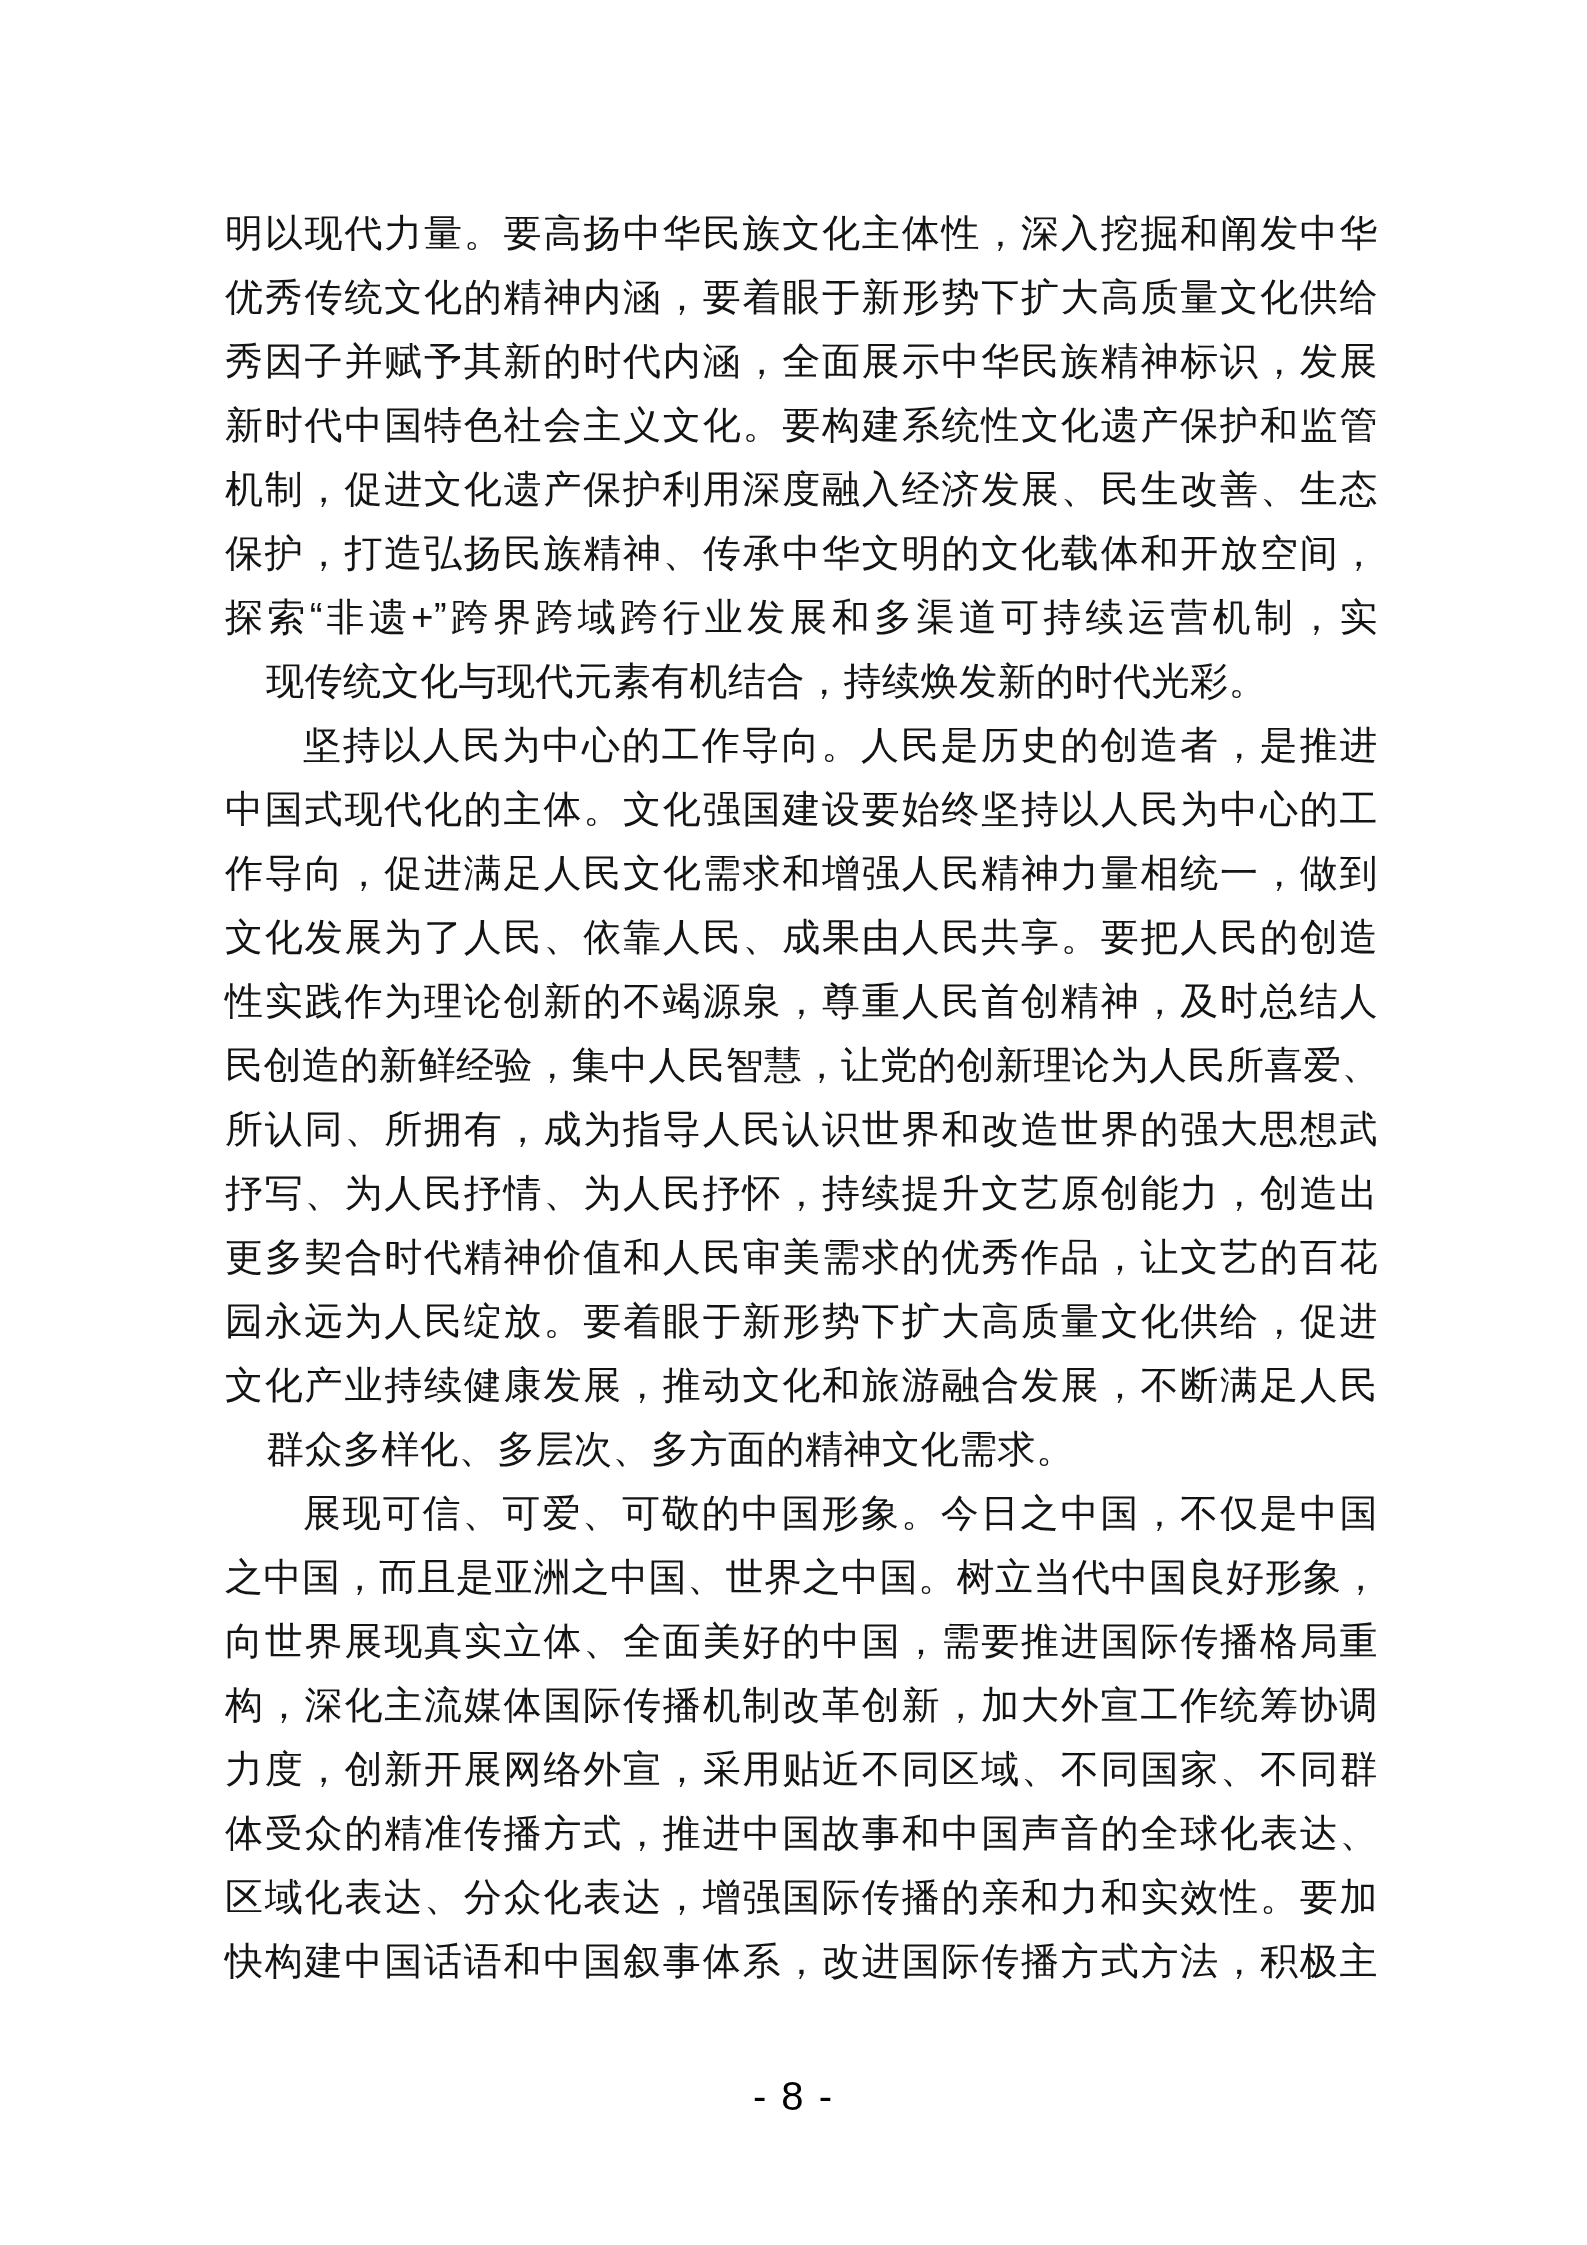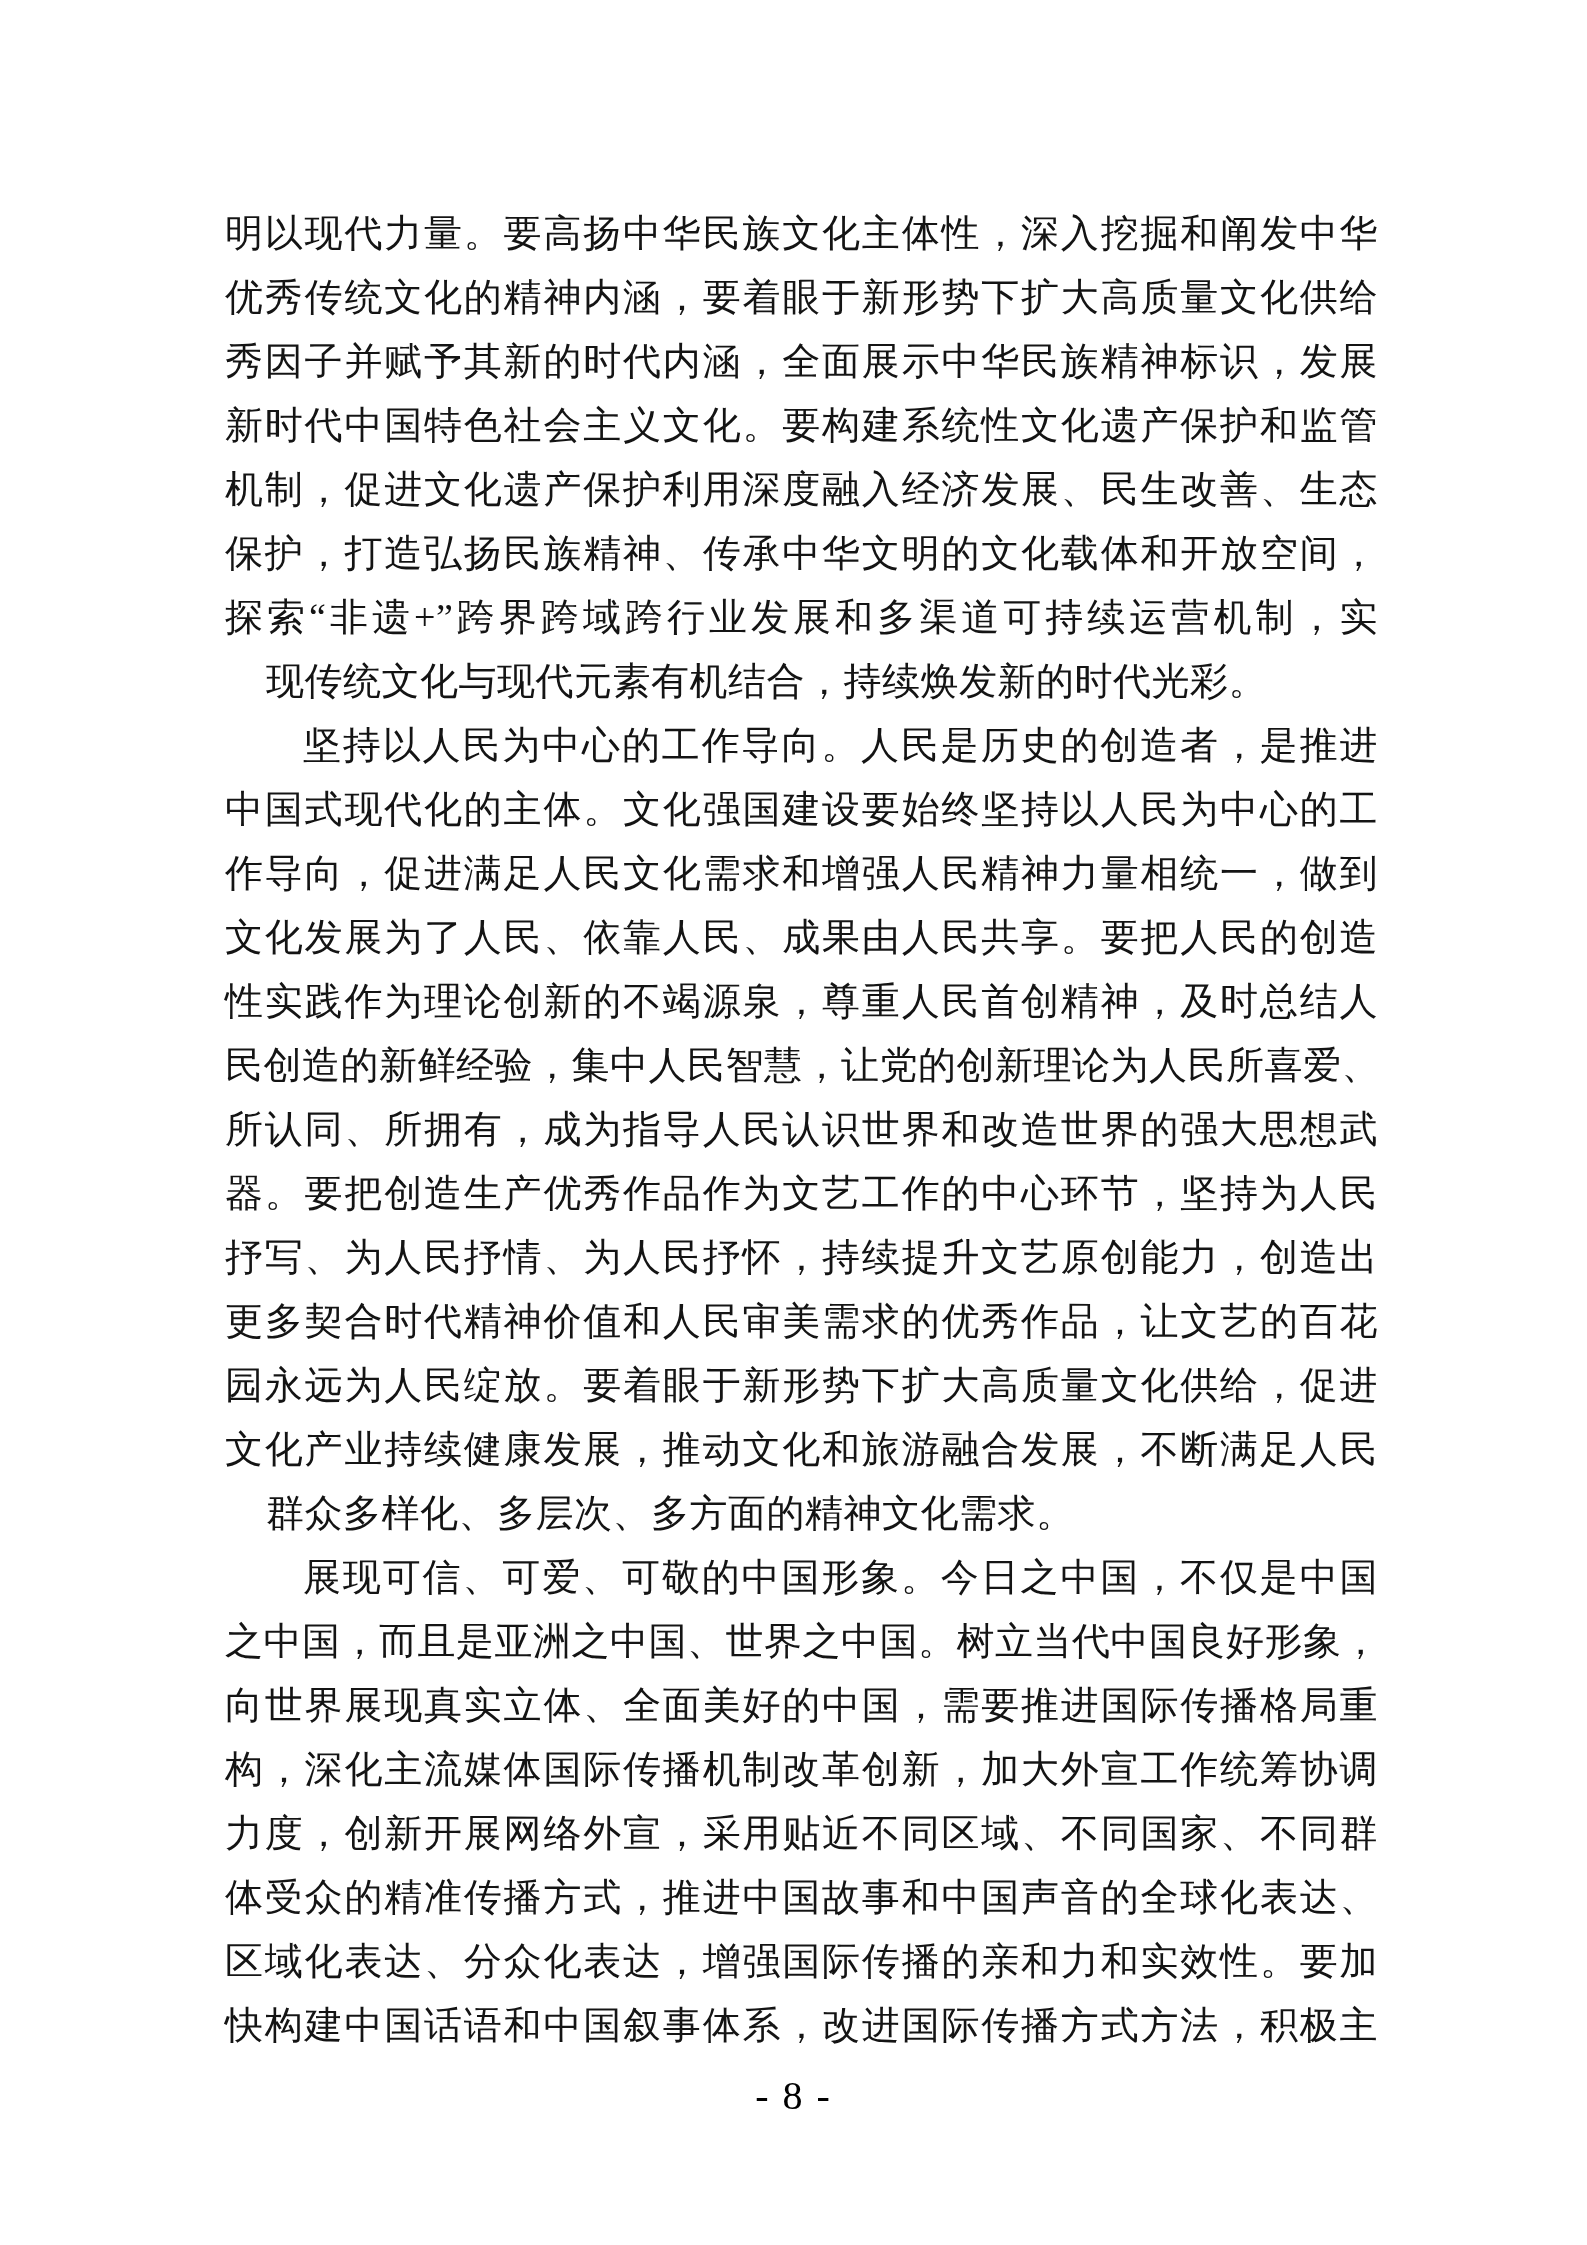--- a/index.html
+++ b/index.html
@@ -6,21 +6,21 @@
     margin: 0;
     padding: 0;
     background: #ffffff;
   }
   .page {
     position: relative;
     width: 1587px;
     height: 2245px;
     background: #ffffff;
     overflow: hidden;
-    font-family: Liberation Serif, serif;
+    font-family: Liberation Sans, sans-serif;
     color: #141414;
   }
   .text-block {
     position: absolute;
     left: 225px;
     top: 201px;
     width: 1153px;
   }
   .line {
     display: block;
@@ -64,21 +64,20 @@
       <div class="line">保护，打造弘扬民族精神、传承中华文明的文化载体和开放空间，</div>
       <div class="line">探索“非遗+”跨界跨域跨行业发展和多渠道可持续运营机制，实</div>
       <div class="line short">现传统文化与现代元素有机结合，持续焕发新的时代光彩。</div>
       <div class="line ind">坚持以人民为中心的工作导向。人民是历史的创造者，是推进</div>
       <div class="line">中国式现代化的主体。文化强国建设要始终坚持以人民为中心的工</div>
       <div class="line">作导向，促进满足人民文化需求和增强人民精神力量相统一，做到</div>
       <div class="line">文化发展为了人民、依靠人民、成果由人民共享。要把人民的创造</div>
       <div class="line">性实践作为理论创新的不竭源泉，尊重人民首创精神，及时总结人</div>
       <div class="line">民创造的新鲜经验，集中人民智慧，让党的创新理论为人民所喜爱、</div>
       <div class="line">所认同、所拥有，成为指导人民认识世界和改造世界的强大思想武</div>
-      <div class="line">器。要把创造生产优秀作品作为文艺工作的中心环节，坚持为人民</div>
       <div class="line">抒写、为人民抒情、为人民抒怀，持续提升文艺原创能力，创造出</div>
       <div class="line">更多契合时代精神价值和人民审美需求的优秀作品，让文艺的百花</div>
       <div class="line">园永远为人民绽放。要着眼于新形势下扩大高质量文化供给，促进</div>
       <div class="line">文化产业持续健康发展，推动文化和旅游融合发展，不断满足人民</div>
       <div class="line short">群众多样化、多层次、多方面的精神文化需求。</div>
       <div class="line ind">展现可信、可爱、可敬的中国形象。今日之中国，不仅是中国</div>
       <div class="line">之中国，而且是亚洲之中国、世界之中国。树立当代中国良好形象，</div>
       <div class="line">向世界展现真实立体、全面美好的中国，需要推进国际传播格局重</div>
       <div class="line">构，深化主流媒体国际传播机制改革创新，加大外宣工作统筹协调</div>
       <div class="line">力度，创新开展网络外宣，采用贴近不同区域、不同国家、不同群</div>

